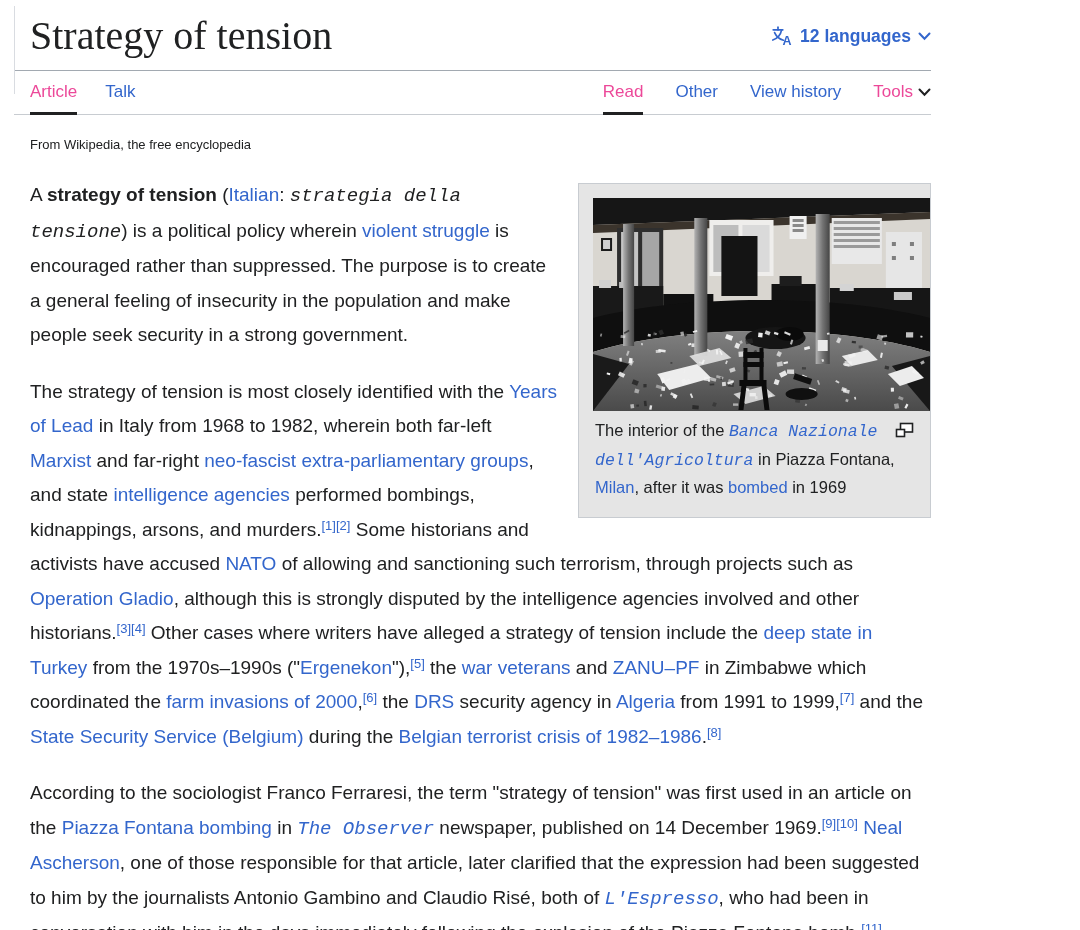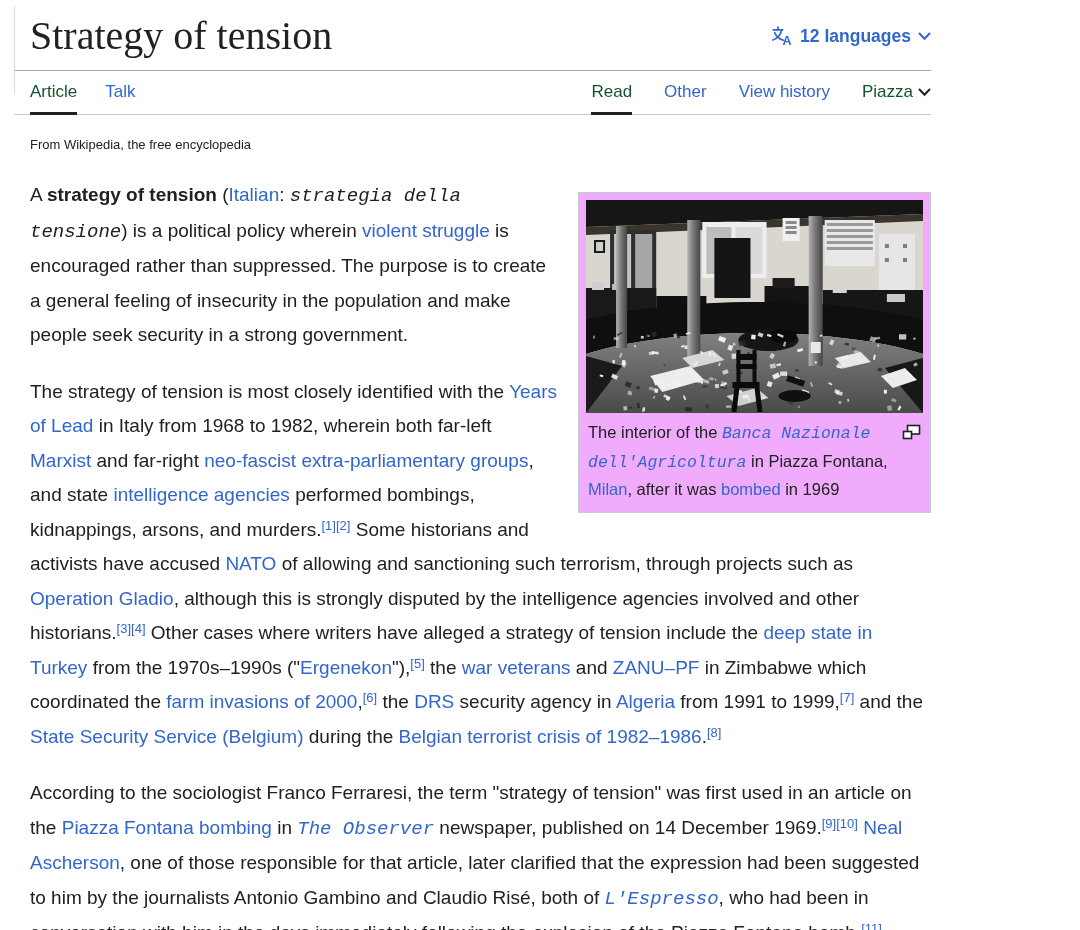--- a/index.html
+++ b/index.html
@@ -16,40 +16,40 @@
      line-height:1.25;margin:0;color:#202122;}
   .lang-btn{display:flex;align-items:center;gap:7px;background:none;border:none;cursor:pointer;
      color:#3366cc;font-family:"Liberation Sans",sans-serif;font-size:17.5px;font-weight:700;padding:0;}
   .lang-btn svg{display:block;}
   .title-hr{border:none;border-top:1px solid #a2a9b1;margin:9px 0 0;}
 
   .tabs{display:flex;justify-content:space-between;border-bottom:1px solid #c8ccd1;}
   .tabs-left,.tabs-right{display:flex;}
   .tabs-left{gap:28px;padding-left:16px;}
   .tabs-right{gap:32px;justify-content:space-between;}
-  .tab{position:relative;font-size:17px;padding:11px 0 12px;color:#14532d;cursor:pointer;
+  .tab{position:relative;font-size:17px;padding:11px 0 12px;color:#ec4899;cursor:pointer;
        text-decoration:none;display:flex;align-items:center;gap:5px;white-space:nowrap;}
   .tab.blue{color:#3366cc;}
   .tab.sel::after{content:'';position:absolute;left:0;right:0;bottom:-1px;height:3px;background:#202122;}
 
   .tagline{font-size:13px;margin-top:22px;padding-left:16px;}
 
   
   .article-body{margin-top:26px;padding-left:16px;font-size:19px;line-height:34.5px;}
   .article-body::after{content:'';display:block;clear:both;}
   p.para{margin:0 0 22px;}
   .b{font-weight:700;}
   .i{font-style:italic;font-family:Liberation Mono, monospace;}
   a.lnk,.lnk{color:#3366cc;text-decoration:none;cursor:pointer;}
   sup.ref{font-size:13px;line-height:0;position:relative;top:-6px;vertical-align:baseline;
           color:#3366cc;cursor:pointer;}
 
   
-  figure.thumb{float:right;width:353px;margin:14px 0 14px 20px;box-sizing:border-box;
-      background:#f0abfc;border:1px solid #c8ccd1;padding:7px;}
+  figure.thumb{float:right;width:353px;margin:5px 0 14px 20px;box-sizing:border-box;
+      background:#e5e5e5;border:1px solid #c8ccd1;padding:14px;}
   .thumb-photo{cursor:pointer;}
   .thumb-photo svg{display:block;width:337px;height:213px;}
   figcaption{font-size:16.5px;line-height:26.5px;color:#202122;padding:6px 2px 2px;}
   .magnify{float:right;margin:5px 0 4px 10px;cursor:pointer;}
   .magnify svg{display:block;}
 </style>
 </head>
 <body>
 
 <div class="page">
@@ -82,21 +82,21 @@
     <nav class="tabs">
       <div class="tabs-left">
         <a class="tab sel">Article</a>
         <a class="tab blue">Talk</a>
       </div>
       <div class="tabs-right">
         <a class="tab sel">Read</a>
         <a class="tab blue">Other</a>
         <a class="tab blue">View history</a>
         <a class="tab">
-          <span>Piazza</span>
+          <span>Tools</span>
           <span>
             <svg width="13" height="9" viewBox="0 0 13 9">
                 <path d="M1.5 1.5 L6.5 6.8 L11.5 1.5" fill="none" stroke="#202122" stroke-width="2" stroke-linecap="round"></path>
               </svg>
           </span>
         </a>
       </div>
     </nav>
   </header>
 

